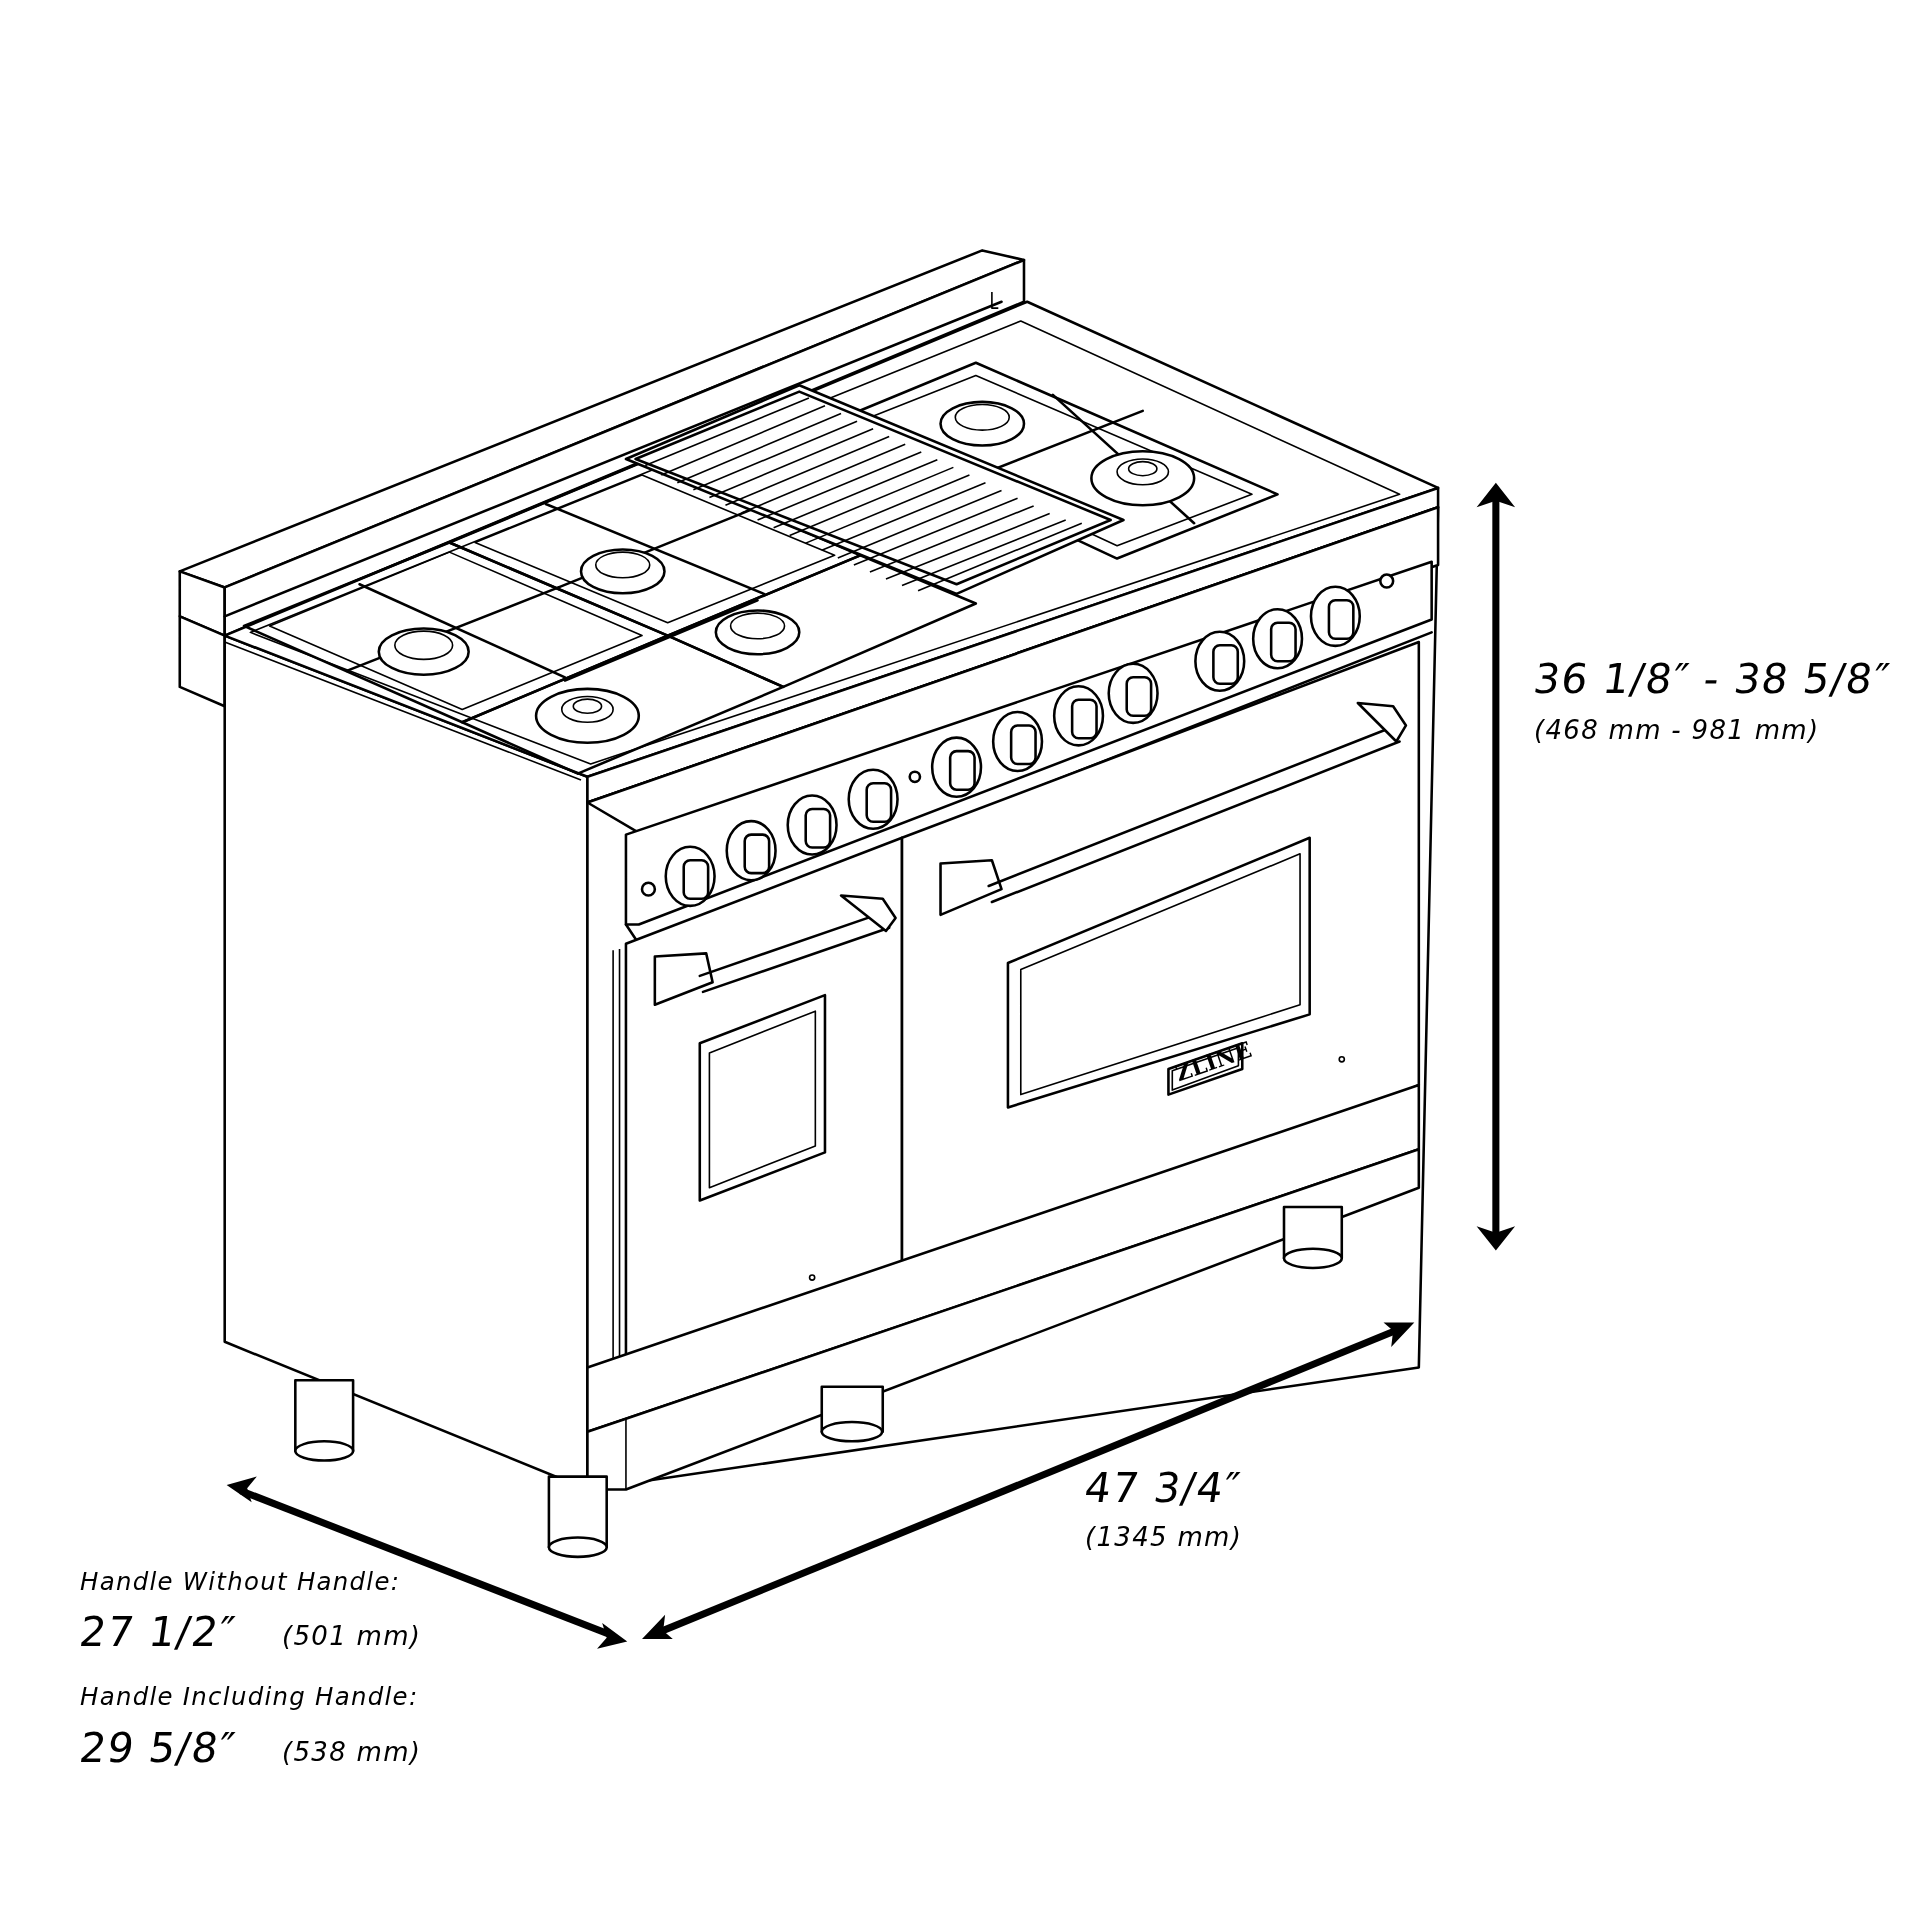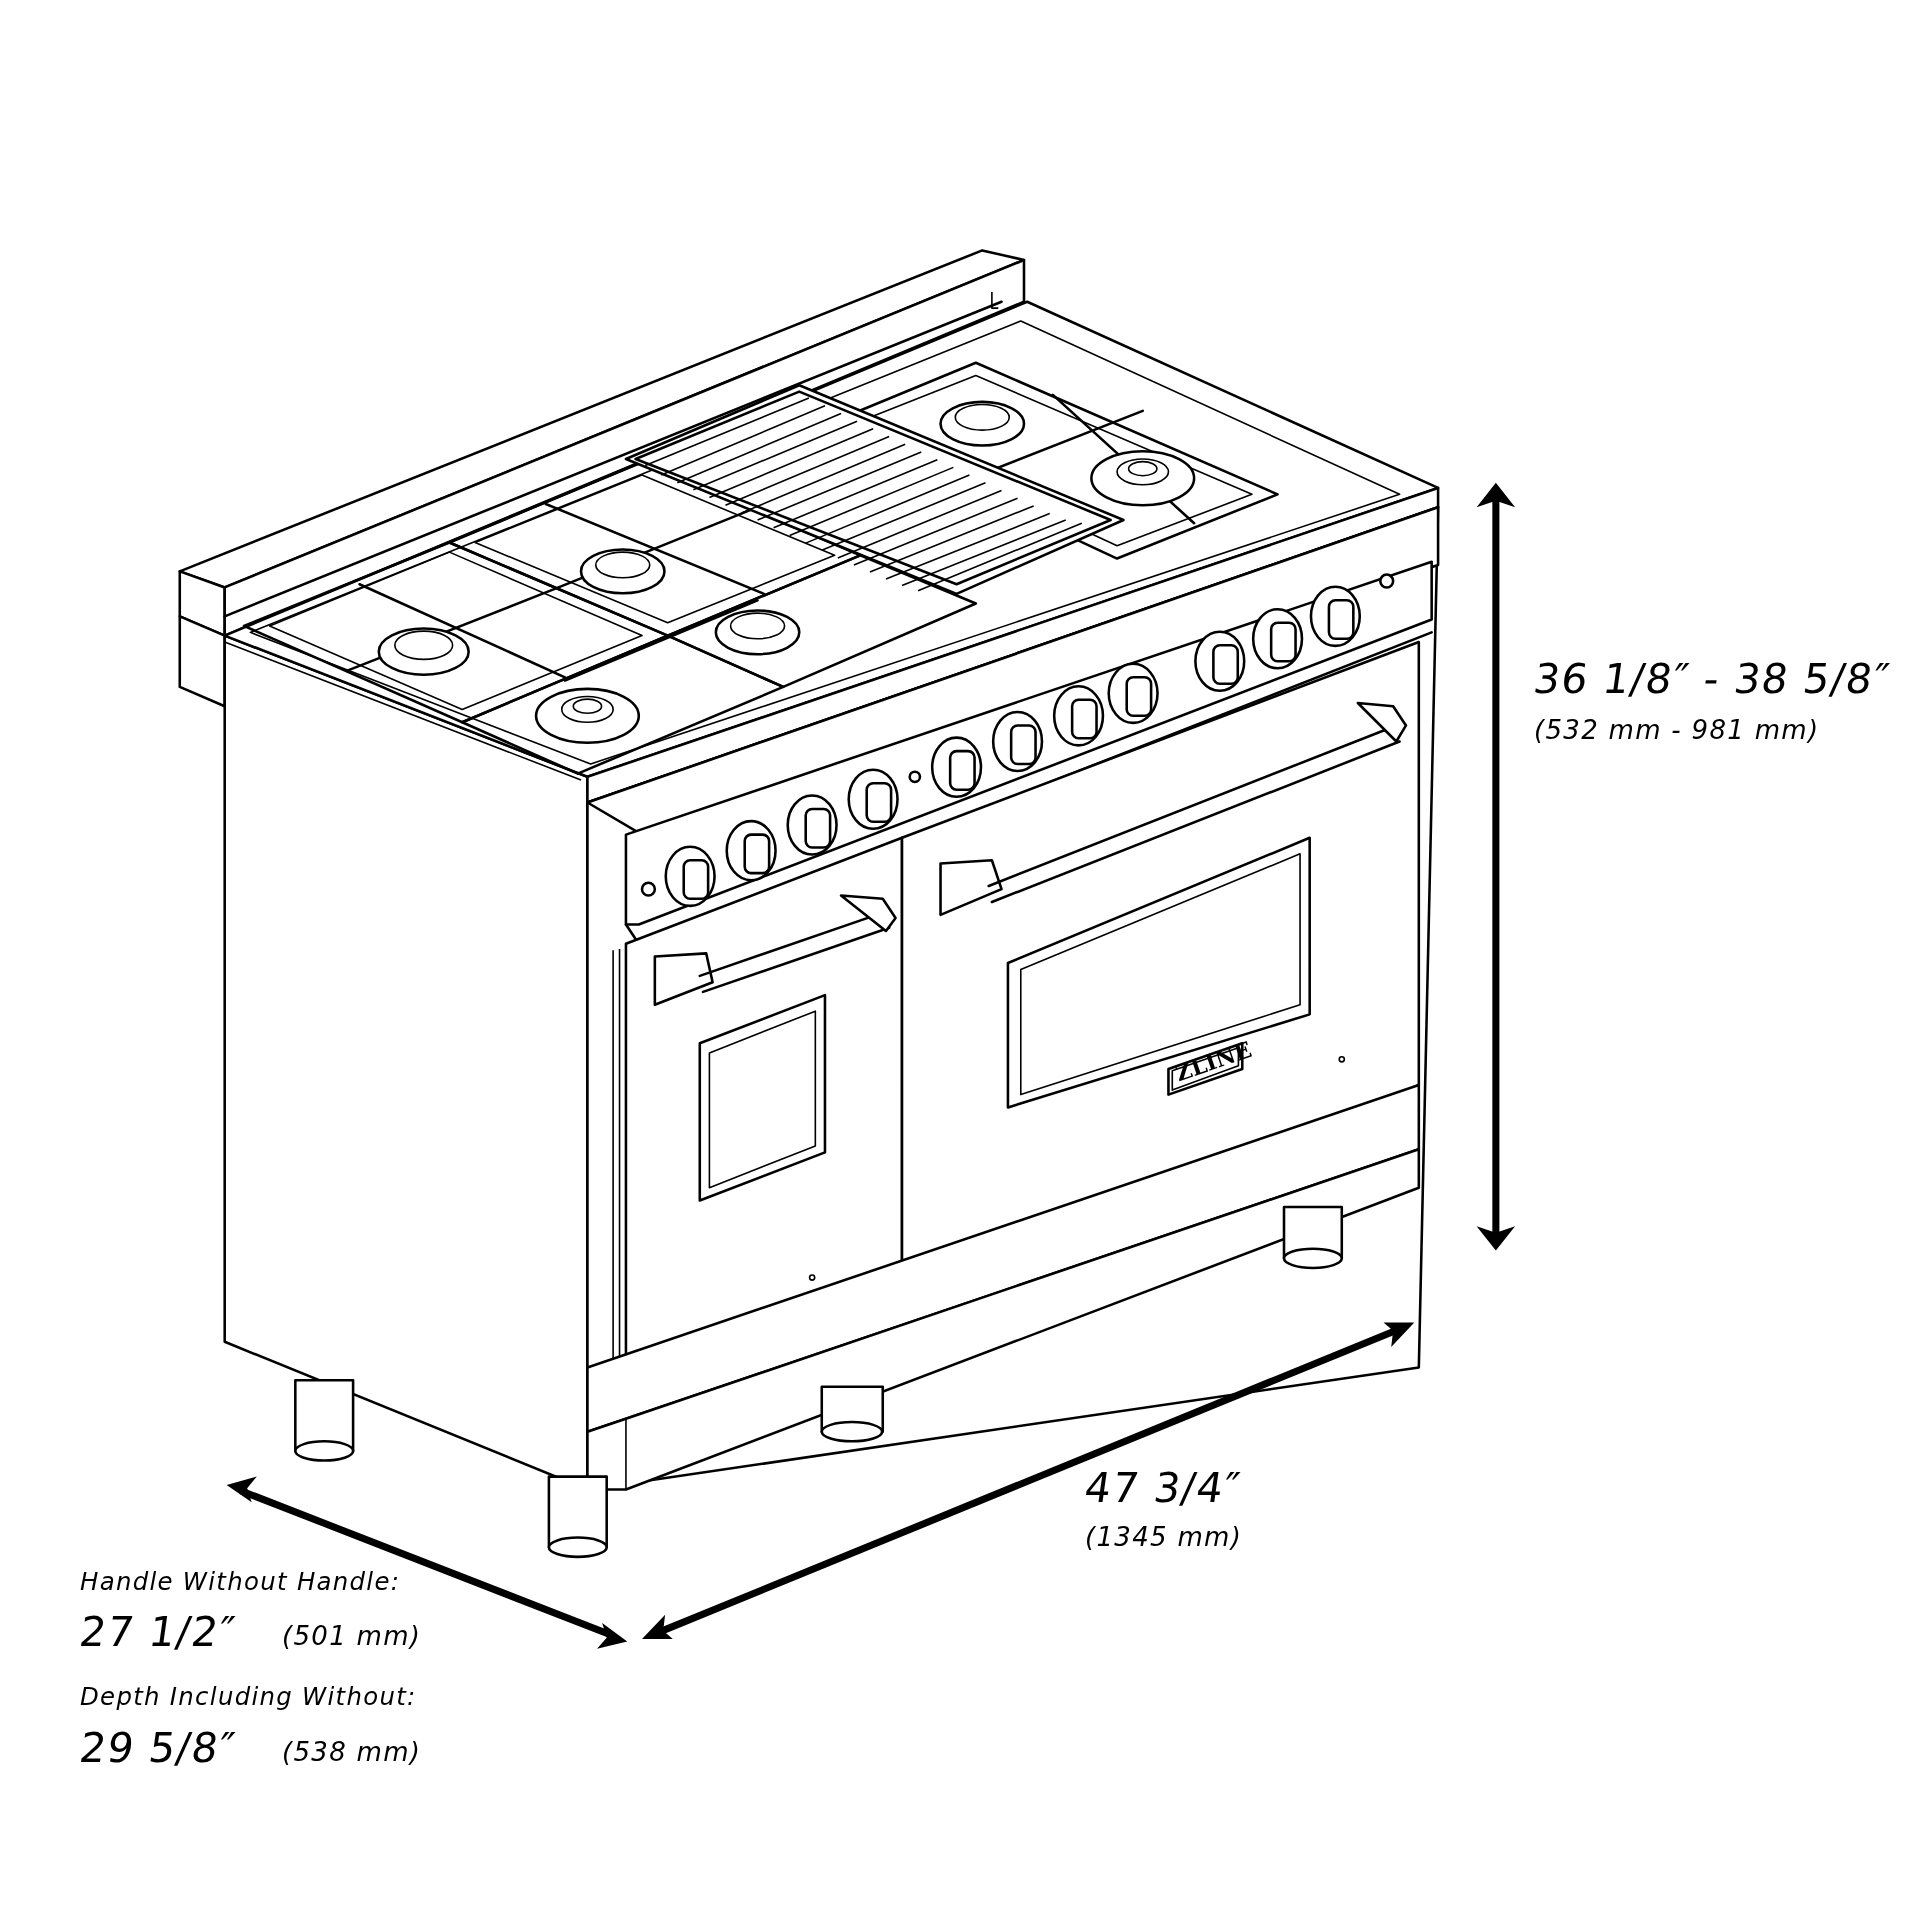--- a/index.html
+++ b/index.html
@@ -261,25 +261,25 @@
   <g>
     <line class="dim" x1="375" y1="2322" x2="955" y2="2548"></line>
     <polygon class="arrowhead" points="353,2313 400,2300 385,2318 392,2340"></polygon>
     <polygon class="arrowhead" points="977,2557 930,2568 945,2551 938,2528"></polygon>
   </g>
 </svg>
 
 <div class="label logo-text" style="left:1174px; top:1048px; font-style:normal; transform: rotate(-19deg); letter-spacing:0;">ZLINE</div>
 
 <div class="label big" style="left:1534px; top:655px;">36 1/8″ - 38 5/8″</div>
-<div class="label mm" style="left:1534px; top:715px;">(532 mm - 981 mm)</div>
+<div class="label mm" style="left:1534px; top:715px;">(468 mm - 981 mm)</div>
 
 <div class="label big" style="left:1085px; top:1464px;">47 3/4″</div>
 <div class="label mm" style="left:1085px; top:1522px;">(1345 mm)</div>
 
 <div class="label caption" style="left:80px; top:1567px;">Handle Without Handle:</div>
 <div class="label big" style="left:80px; top:1608px;">27 1/2″</div>
 <div class="label mm" style="left:282px; top:1621px;">(501 mm)</div>
 
-<div class="label caption" style="left:80px; top:1682px;">Depth Including Without:</div>
+<div class="label caption" style="left:80px; top:1682px;">Handle Including Handle:</div>
 <div class="label big" style="left:80px; top:1724px;">29 5/8″</div>
 <div class="label mm" style="left:282px; top:1737px;">(538 mm)</div>
 
 
 </body></html>

